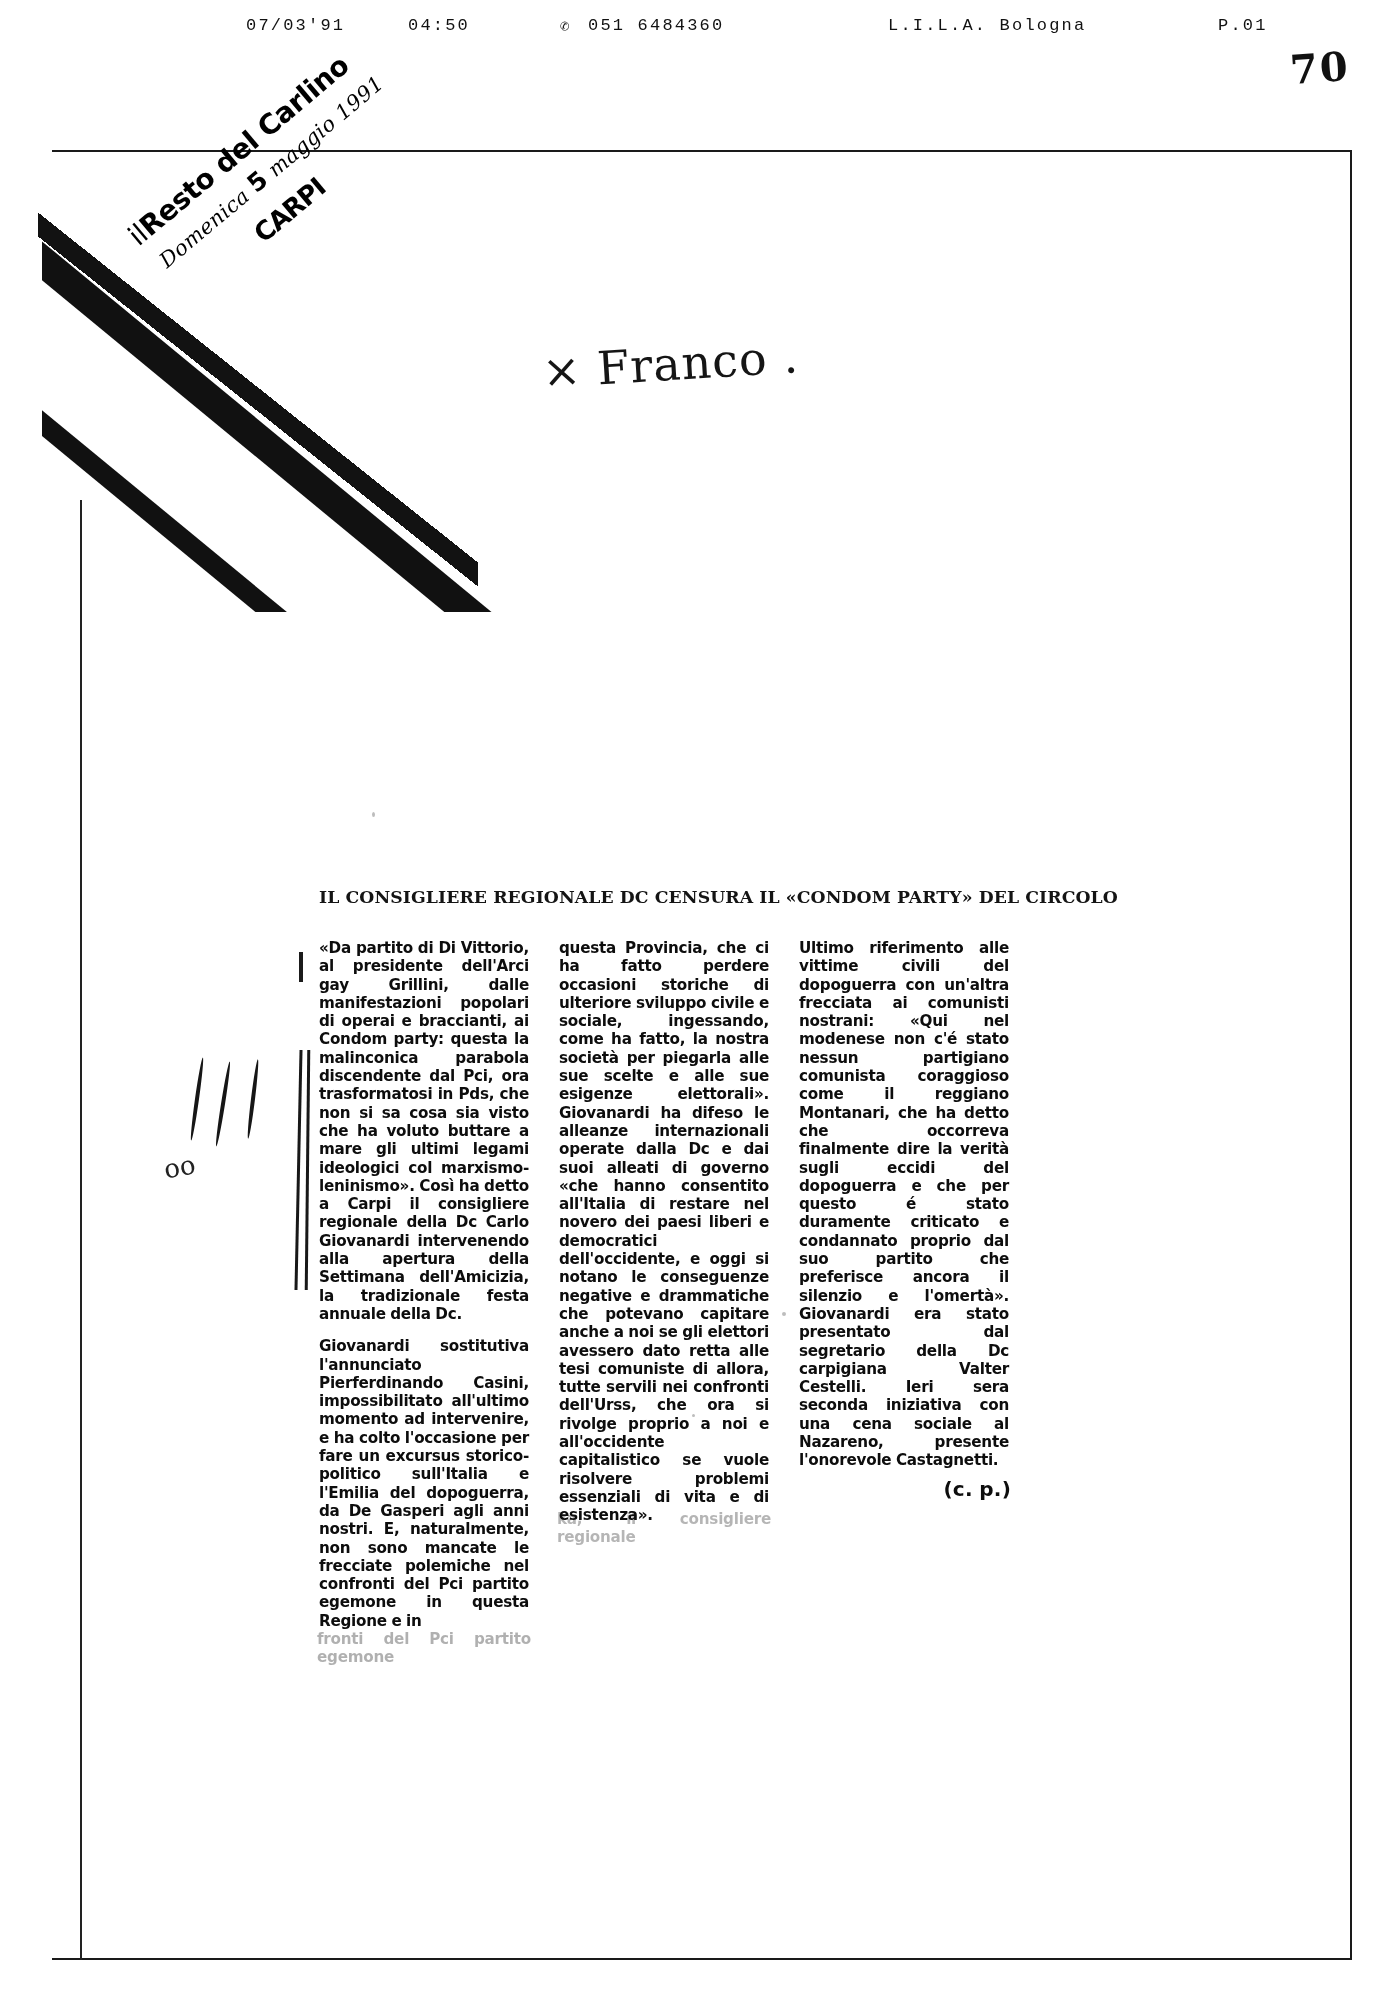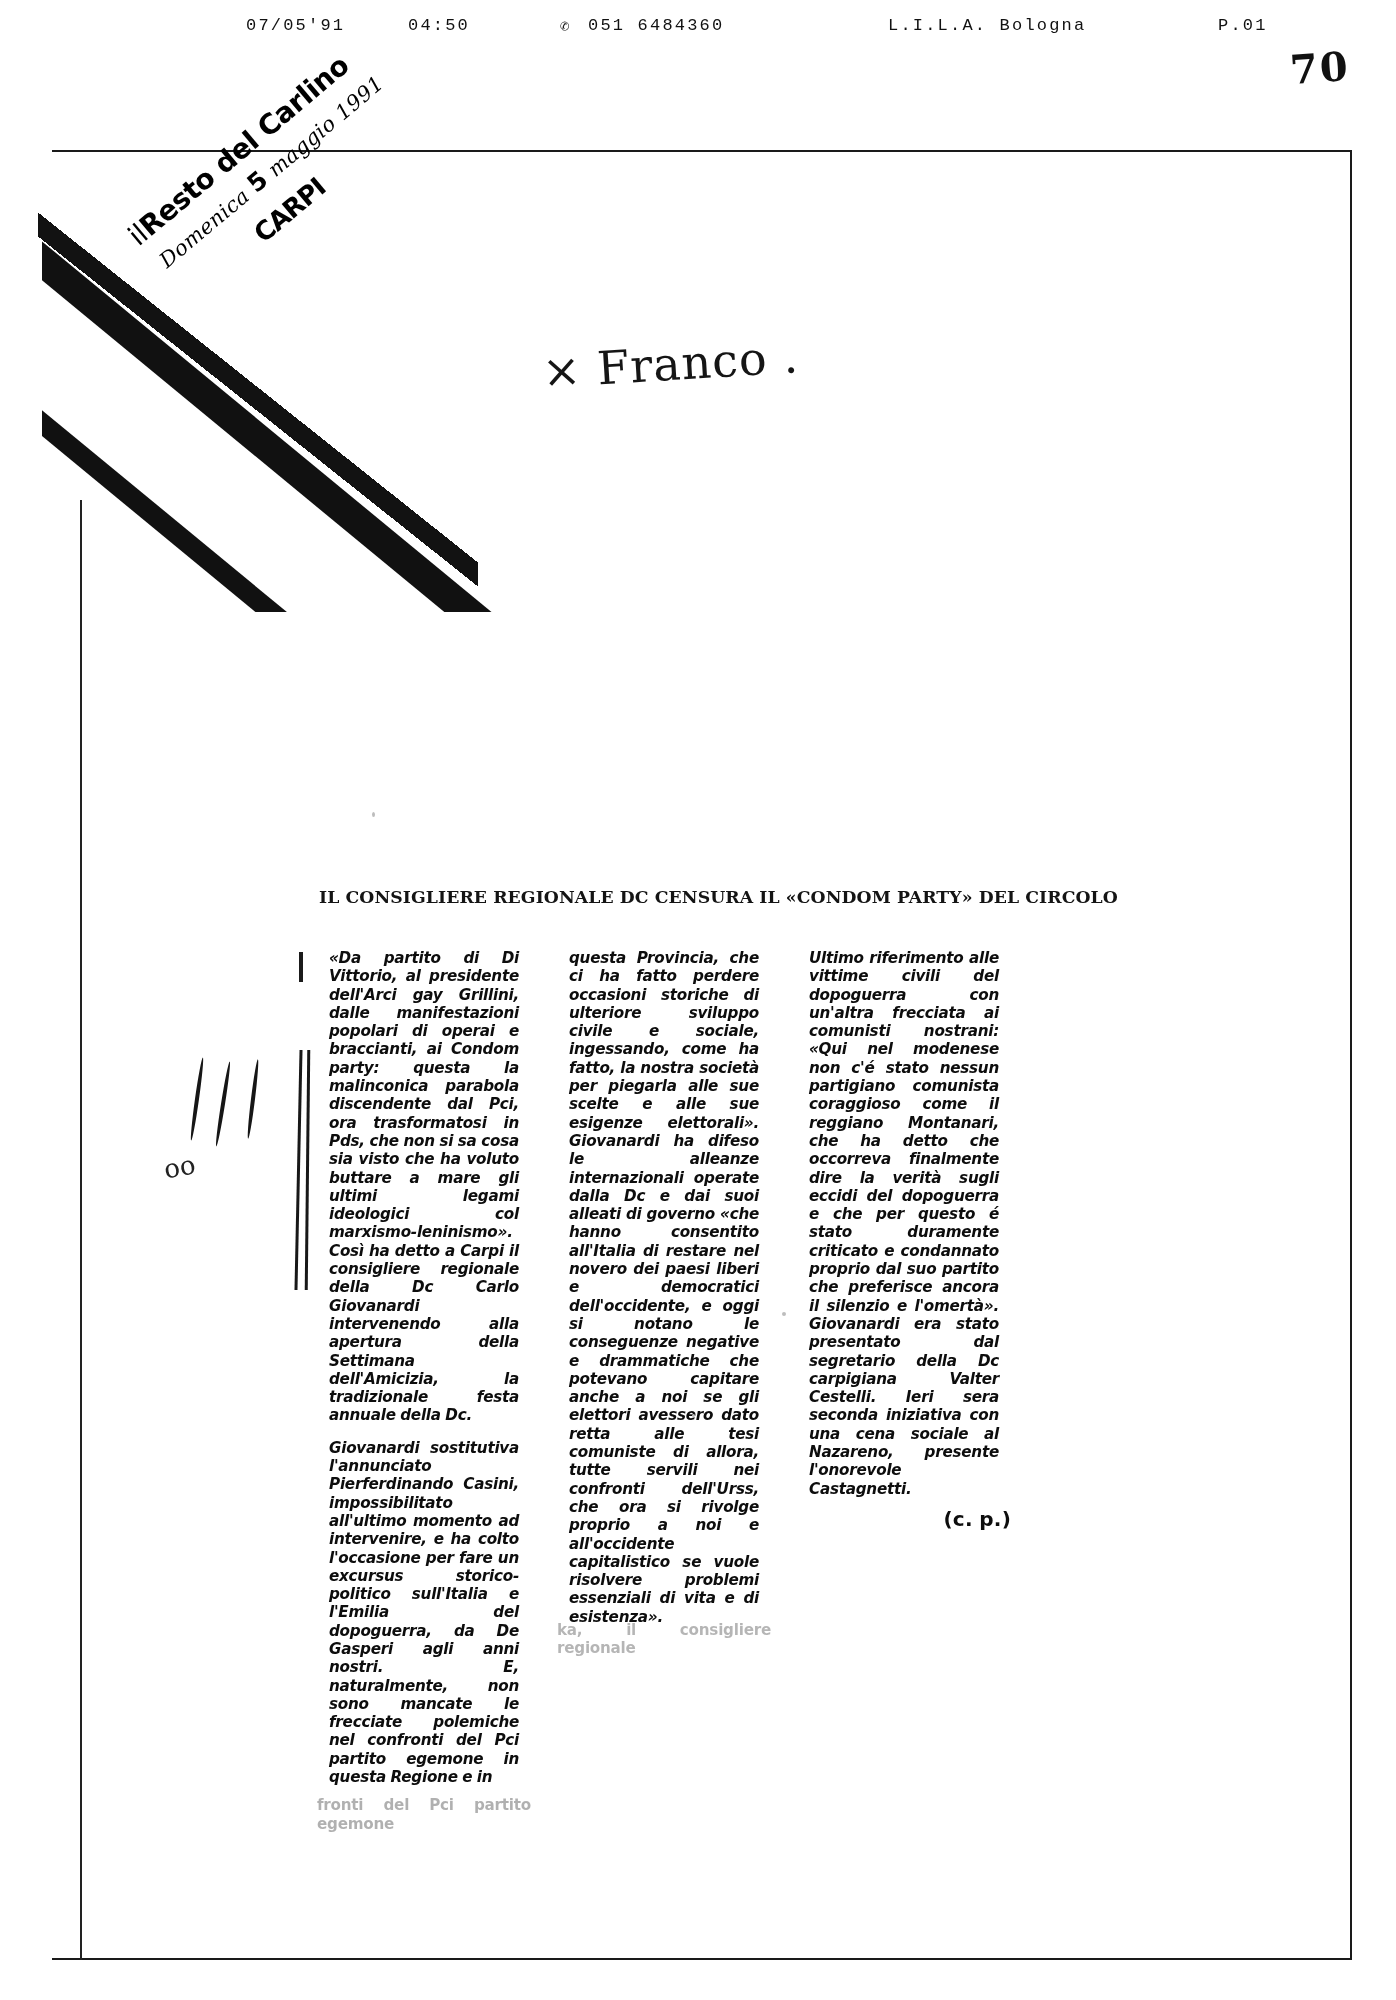--- a/index.html
+++ b/index.html
@@ -232,21 +232,21 @@
     width: 214px;
     font-family: "DejaVu Sans", sans-serif;
     font-size: 15.2px;
     line-height: 18.3px;
     font-weight: 700;
     text-align: justify;
     letter-spacing: -0.25px;
     color: #0d0d0d;
     word-spacing: -0.5px;
   }
-  .col p { margin: 12px; font-style: italic; }
+  .col p { margin: 2px; }
   .col p + p { margin-top: 14px; }
   .byline {
     margin-top: 10px;
     text-align: right;
     font-weight: 700;
     font-size: 20px;
     letter-spacing: 0.2px;
   }
   
   .faded-line {
@@ -264,21 +264,21 @@
   .dust {
     position: absolute;
     background: #bdbdbd;
     border-radius: 50%;
   }
 </style>
 </head>
 <body>
 
 <div id="fax-header">
-  <span class="fx-date">07/05'91</span>
+  <span class="fx-date">07/03'91</span>
   <span class="fx-time">04:50</span>
   <span class="fx-phglyph">✆</span>
   <span class="fx-num">051 6484360</span>
   <span class="fx-name">L.I.L.A. Bologna</span>
   <span class="fx-page">P.01</span>
 </div>
 
 <div id="hand-page-no">70</div>
 
 <div id="page-sheet">

